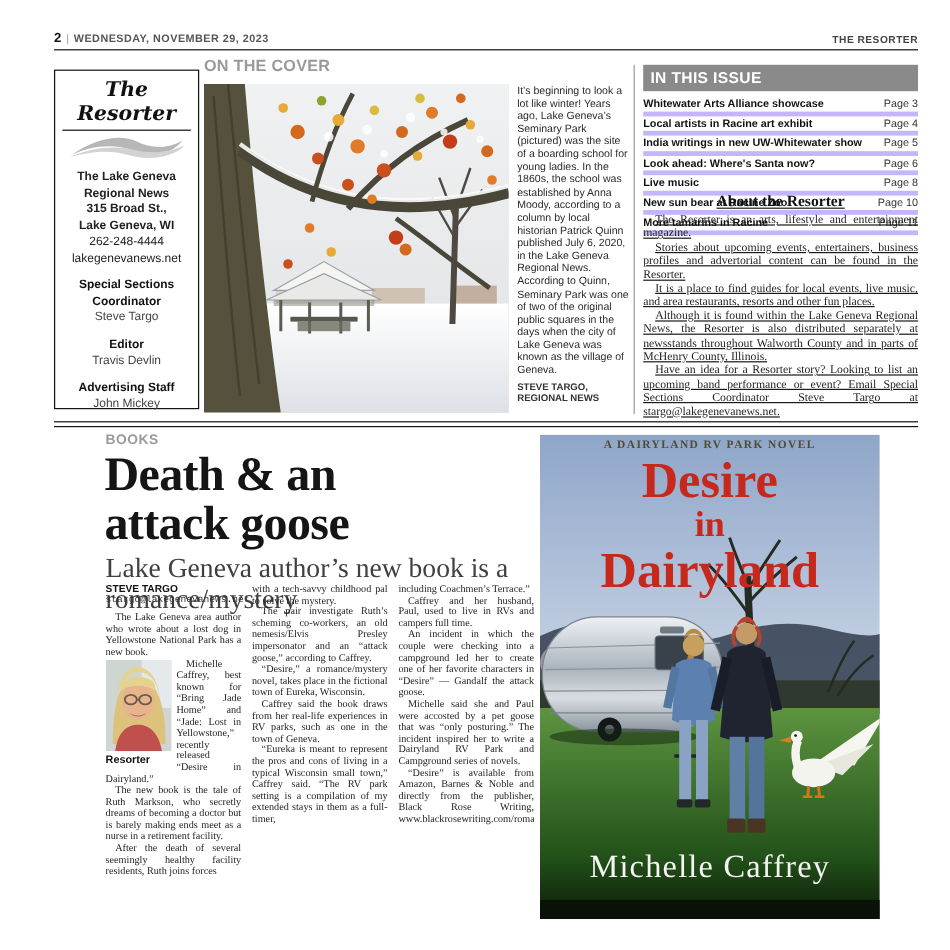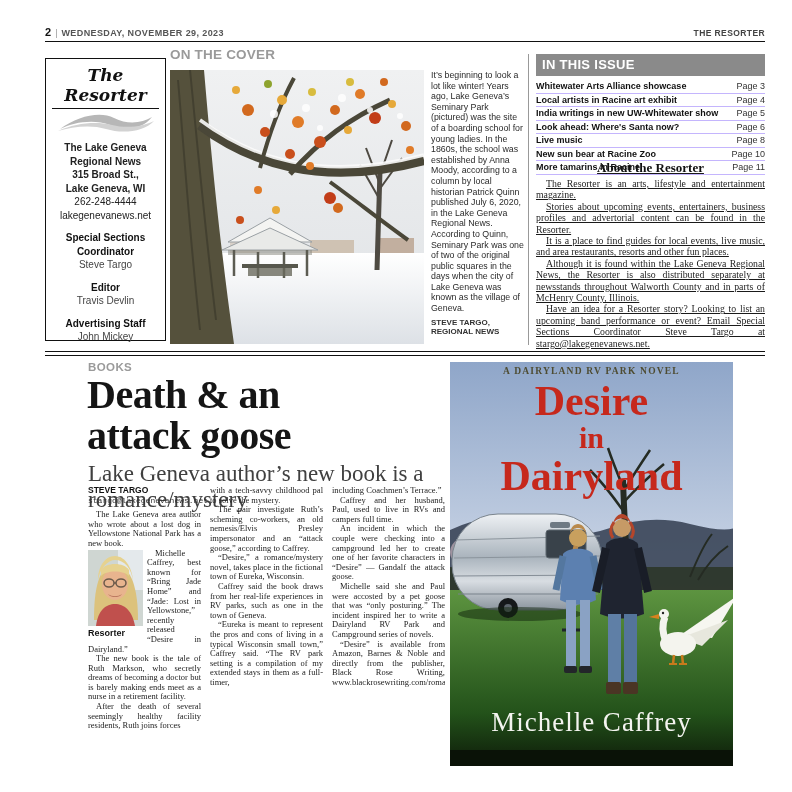--- a/index.html
+++ b/index.html
@@ -36,21 +36,21 @@
                  font-size:8.8px;line-height:10.6px;color:#2a2a2a;}
   .cover-credit{margin-top:4px;font-weight:bold;font-size:8px;line-height:9.5px;color:#333;}
   .vrule{position:absolute;left:528px;top:54px;height:291px;border-left:1px solid #999;}
 
   
   .issue{position:absolute;left:536px;top:54px;width:229px;}
   .issue-bar{background:#8a8a8a;color:#fff;font-family:"Liberation Sans",sans-serif;font-weight:bold;
              font-size:13px;letter-spacing:.3px;padding:3px 6px 4px 6px;}
   .issue-list{margin-top:4px;}
   .issue-row{display:flex;justify-content:space-between;align-items:baseline;
-             border-bottom:1px solid #c4b5fd;padding:1px 0 1.5px 0;}
+             border-bottom:4px solid #c4b5fd;padding:1px 0 1.5px 0;}
   .issue-title{font-family:"Liberation Sans",sans-serif;font-weight:bold;font-size:9px;color:#111;}
   .issue-page{font-family:"Liberation Sans",sans-serif;font-size:9px;color:#333;}
 
   
   .about{position:absolute;left:536px;top:160px;width:229px;text-decoration:underline;}
   .about h3{margin:0 0 2px 0;text-align:center;font-size:13px;font-weight:bold;color:#111;}
   .about p{margin:0;font-size:9.8px;line-height:11.4px;text-align:justify;text-indent:10px;color:#1d1d1d;}
 
   
   .double-rule{position:absolute;left:45px;right:27px;top:351px;height:2.5px;

